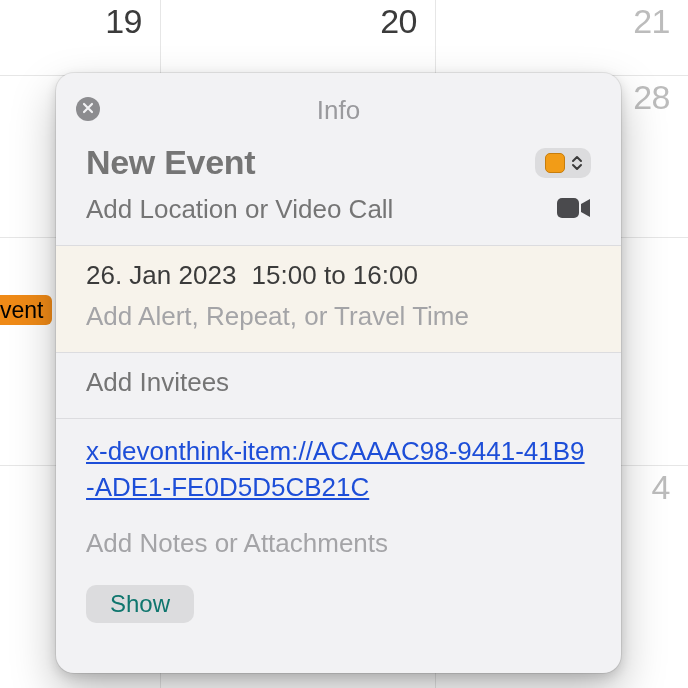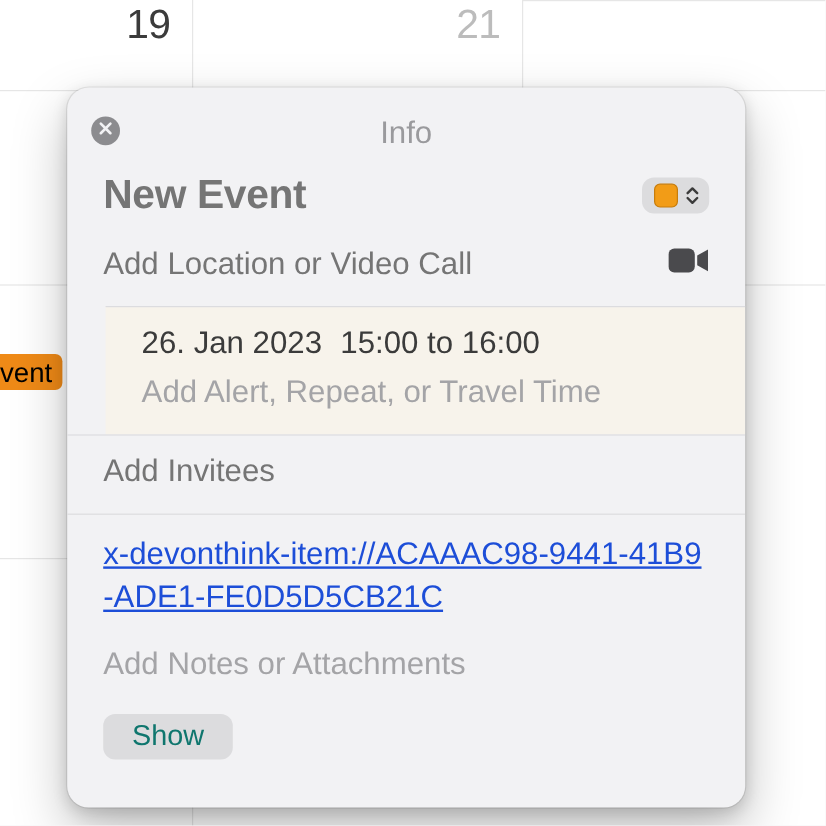--- a/index.html
+++ b/index.html
@@ -134,21 +134,21 @@
   .placeholder-text {
     font-size: 26px;
     color: #a4a4a7;
     border: none;
     background: transparent;
     outline: none;
     width: 100%;
   }
   .video-icon { color: #4a4a4d; width: 34px; height: 24px; }
 
-  .section.datetime { background: #f7f3eb; margin-left: 32px; }
+  .section.datetime { background: #f7f3eb; }
 
   .dt-line {
     font-size: 26px;
     color: #3b3b3b;
   }
   .dt-line .sep { display:inline-block; width: 8px; }
 
   .alert-line {
     margin-top: 10px;
     font-size: 26px;
@@ -181,20 +181,23 @@
     cursor: pointer;
     border: none;
   }
 </style>
 </head>
 <body>
 
 <div class="cal-grid">
   <div class="cell row1">
       <div class="daynum">19</div>
+    </div>
+  <div class="cell row1">
+      <div class="daynum">20</div>
     </div>
   <div class="cell row1">
       <div class="daynum dim">21</div>
     </div>
 
   <div class="cell"></div>
   <div class="cell"></div>
   <div class="cell">
       <div class="daynum dim">28</div>
     </div>
@@ -234,21 +237,21 @@
         <span class="chevrons">
           <svg viewBox="0 0 12 8">
               <path d="M2 6 L6 2 L10 6" fill="none" stroke="#3b3b3b" stroke-width="2" stroke-linecap="round" stroke-linejoin="round"></path>
             </svg>
           <svg viewBox="0 0 12 8">
               <path d="M2 2 L6 6 L10 2" fill="none" stroke="#3b3b3b" stroke-width="2" stroke-linecap="round" stroke-linejoin="round"></path>
             </svg>
         </span>
       </div>
     </div>
-    <div class="row-flex" style="margin-top:22px;">
+    <div class="row-flex" style="margin-top:12px;">
       <input class="placeholder-text" placeholder="Add Location or Video Call" style="">
       <span>
         <svg class="video-icon" viewBox="0 0 34 24">
             <rect x="0" y="2" width="22" height="20" rx="5" fill="#4a4a4d"></rect>
             <path d="M24 8 L33 3 L33 21 L24 16 Z" fill="#4a4a4d"></path>
           </svg>
       </span>
     </div>
   </div>
 

